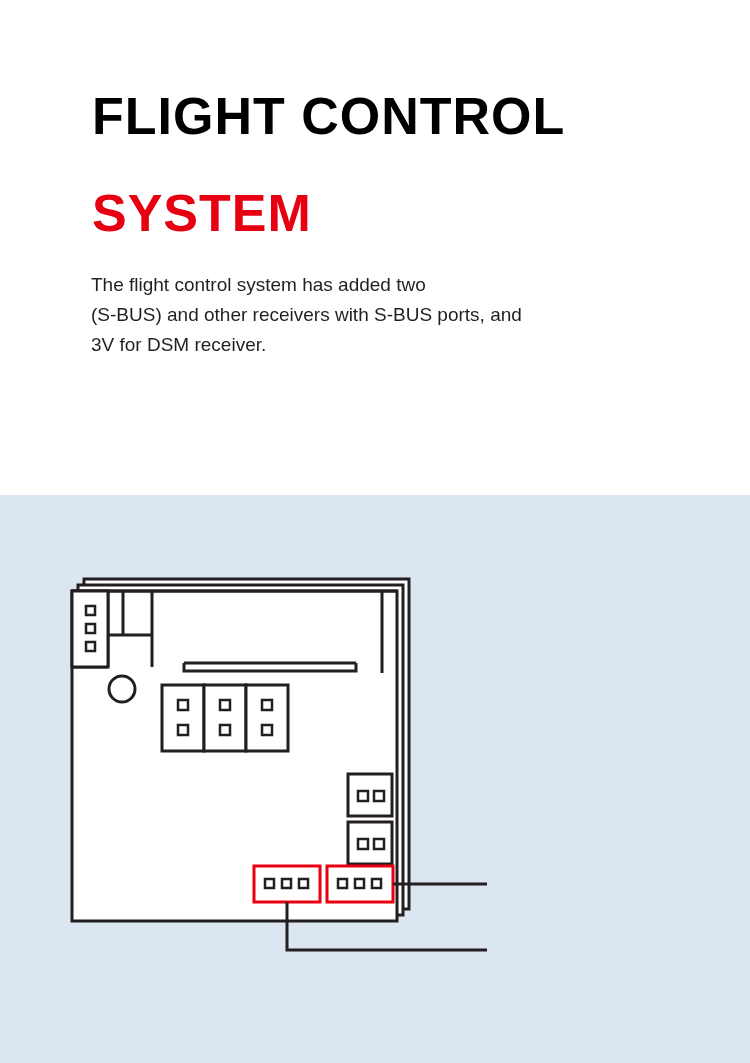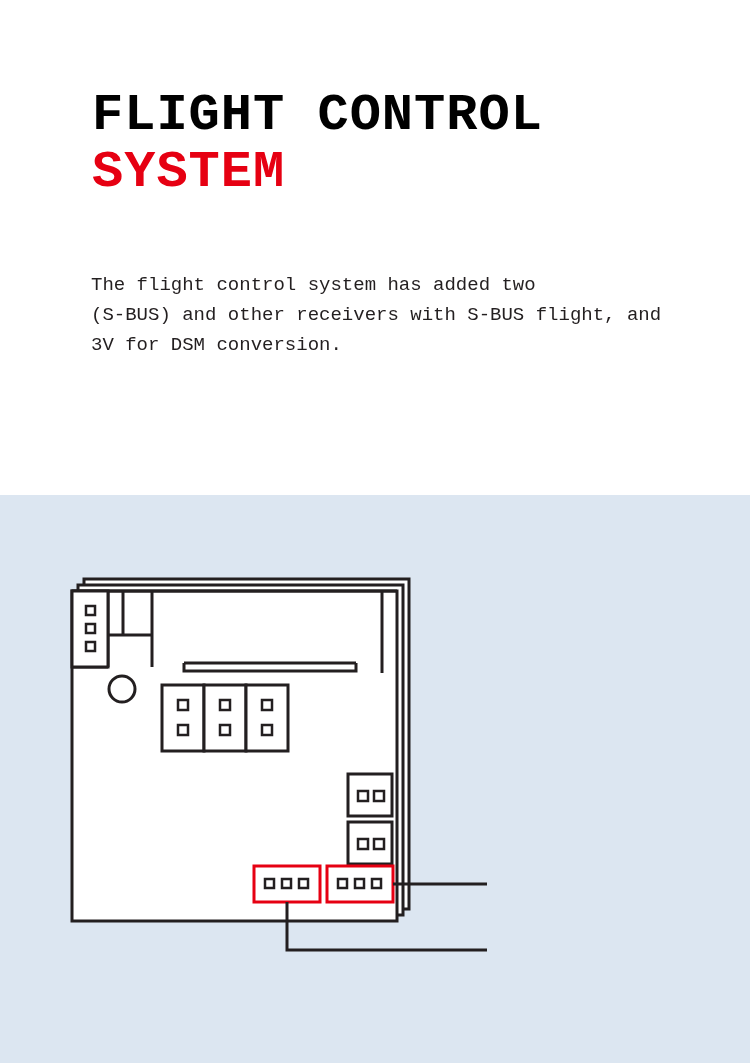--- a/index.html
+++ b/index.html
@@ -11,21 +11,20 @@
     width: 750px;
     height: 1063px;
     position: relative;
     font-family: "Liberation Sans", sans-serif;
     overflow: hidden;
   }
   .page {
     position: absolute;
     inset: 0;
     background: #ffffff;
-    font-family: Liberation Mono, monospace;
   }
   
   .header {
     position: absolute;
     left: 0;
     top: 0;
     width: 750px;
     height: 495px;
     background: #ffffff;
   }
@@ -43,20 +42,21 @@
     line-height: 56px;
     white-space: nowrap;
   }
   .title-line2 {
     font-size: 52px;
     font-weight: bold;
     color: #e60012;
     letter-spacing: 1px;
     line-height: 58px;
     white-space: nowrap;
+    margin-top: 40px;
   }
   .desc {
     position: absolute;
     left: 91px;
     top: 270px;
     width: 560px;
     font-size: 19px;
     line-height: 30px;
     color: #231f20;
   }
@@ -86,22 +86,22 @@
 <div class="page">
 
   <div class="header">
     <div class="title-block">
       <div class="title-line1">FLIGHT CONTROL</div>
       <div class="title-line2">SYSTEM</div>
     </div>
 
     <div class="desc">
       <div>The flight control system has added two</div>
-      <div>(S-BUS) and other receivers with S-BUS flight, and</div>
-      <div>3V for DSM conversion.</div>
+      <div>(S-BUS) and other receivers with S-BUS ports, and</div>
+      <div>3V for DSM receiver.</div>
     </div>
   </div>
 
   <div class="panel">
     <div class="board-wrap">
       <svg class="board" width="750" height="568" viewBox="0 0 750 568" xmlns="http://www.w3.org/2000/svg">
 
         <g fill="#ffffff" stroke="#231f20" stroke-width="3">
           <rect x="84" y="84" width="325" height="330"></rect>
           <rect x="78" y="90" width="325" height="330"></rect>

